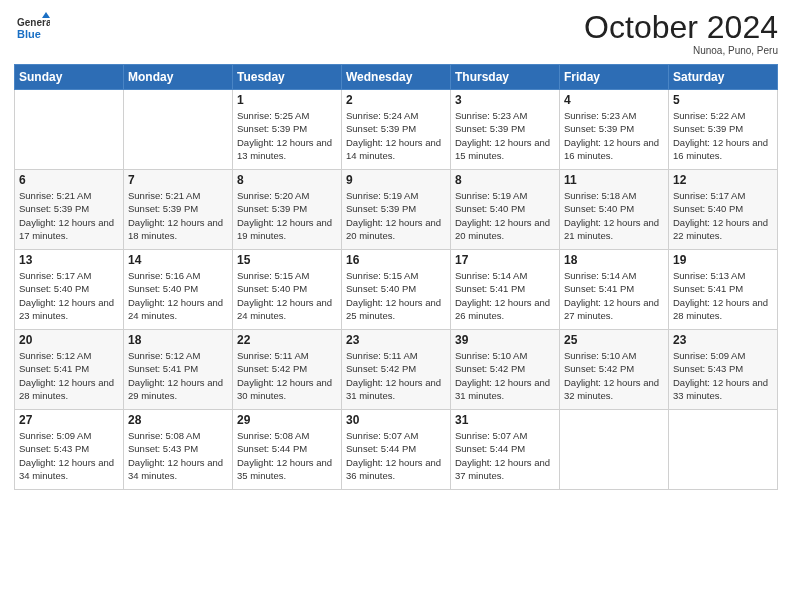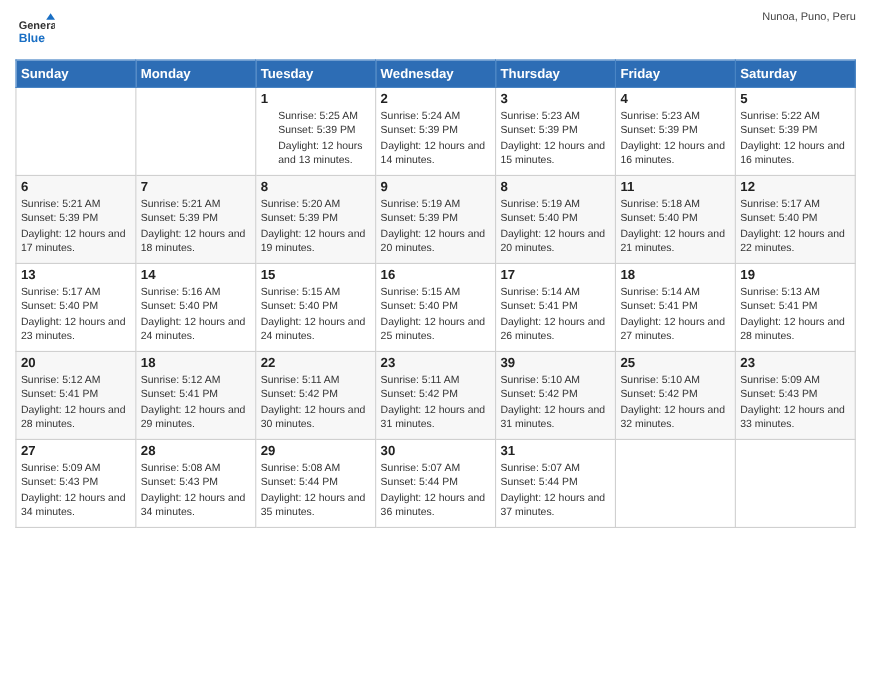--- a/index.html
+++ b/index.html
@@ -100,20 +100,21 @@
       <div style="display:flex; align-items:center; gap:2px;">
         <svg width="36" height="36" viewBox="0 0 36 36">
           <rect x="1" y="1" width="34" height="34" rx="3" fill="#fff"></rect>
           <text x="3" y="16" font-size="10" font-weight="bold" fill="#333" font-family="Arial">General</text>
           <text x="3" y="28" font-size="11" font-weight="bold" fill="#1a6fc4" font-family="Arial">Blue</text>
           <polygon points="28,8 36,8 32,2" fill="#1a6fc4"></polygon>
         </svg>
       </div>
     </div>
     <div class="title-block">
+      <div class="month-title">October 2024</div>
       <div class="subtitle">Nunoa, Puno, Peru</div>
     </div>
   </div>
 
   <table class="calendar">
     <thead>
       <tr>
         <th>Sunday</th>
         <th>Monday</th>
         <th>Tuesday</th>
@@ -122,21 +123,21 @@
         <th>Friday</th>
         <th>Saturday</th>
       </tr>
     </thead>
     <tbody id="calendar-body">
     <tr class="row-odd">
           <td class="empty-cell"></td>
           <td class="empty-cell"></td>
           <td>
             <span class="day-num">1</span>
-            <div class="day-info" style="white-space: pre-line; margin-left: 16px;">Sunrise: 5:25 AM
+            <div class="day-info" style="white-space: pre-line;">Sunrise: 5:25 AM
 Sunset: 5:39 PM
 Daylight: 12 hours and 13 minutes.</div>
           </td>
           <td>
             <span class="day-num">2</span>
             <div class="day-info" style="white-space: pre-line;">Sunrise: 5:24 AM
 Sunset: 5:39 PM
 Daylight: 12 hours and 14 minutes.</div>
           </td>
           <td>

